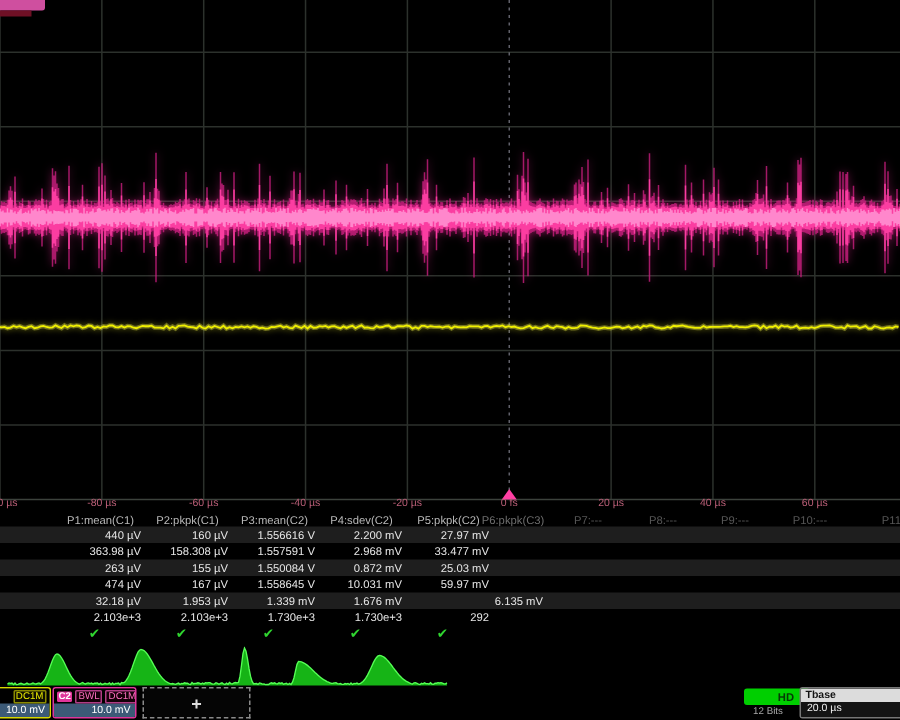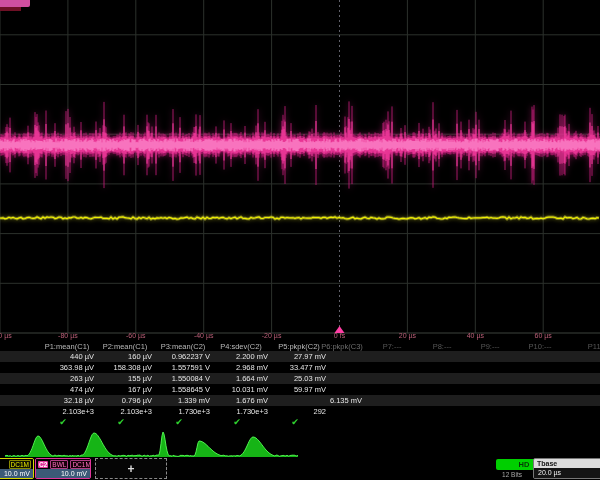--- a/index.html
+++ b/index.html
@@ -94,62 +94,62 @@
       <span class="time-label" style="left: 271.6px;">-20 µs</span>
       <span class="time-label" style="left: 339.5px;">0 fs</span>
       <span class="time-label" style="left: 407.4px;">20 µs</span>
       <span class="time-label" style="left: 475.3px;">40 µs</span>
       <span class="time-label" style="left: 543.2px;">60 µs</span>
     </div>
 
   <div id="measure-table">
       <div class="trow" style="top: 0px; height: 10px;">
         <span class="hcell" style="left: 67px;">P1:mean(C1)</span>
-        <span class="hcell" style="left: 125px;">P2:mean(C1)</span>
+        <span class="hcell" style="left: 125px;">P2:pkpk(C1)</span>
         <span class="hcell" style="left: 183px;">P3:mean(C2)</span>
         <span class="hcell" style="left: 241px;">P4:sdev(C2)</span>
         <span class="hcell" style="left: 299px;">P5:pkpk(C2)</span>
         <span class="hcell dim6" style="left: 342px;">P6:pkpk(C3)</span>
         <span class="hcell dim" style="left: 392px;">P7:---</span>
         <span class="hcell dim" style="left: 442px;">P8:---</span>
         <span class="hcell dim" style="left: 490px;">P9:---</span>
         <span class="hcell dim" style="left: 540px; text-align: center;">P10:---</span>
         <span class="hcell dim" style="left: 599px;">P11:---</span>
       </div>
       <div class="trow stripe" style="top: 10px; height: 11px;">
         <span class="vcell" style="left: 36px; width: 58px;">440 µV</span>
         <span class="vcell" style="left: 94px; width: 58px;">160 µV</span>
-        <span class="vcell" style="left: 152px; width: 58px;">0.962237 V</span>
+        <span class="vcell" style="left: 152px; width: 58px;">1.556616 V</span>
         <span class="vcell" style="left: 210px; width: 58px;">2.200 mV</span>
         <span class="vcell" style="left: 268px; width: 58px;">27.97 mV</span>
       </div>
       <div class="trow" style="top: 21px; height: 11px;">
         <span class="vcell" style="left: 36px; width: 58px;">363.98 µV</span>
         <span class="vcell" style="left: 94px; width: 58px;">158.308 µV</span>
         <span class="vcell" style="left: 152px; width: 58px;">1.557591 V</span>
         <span class="vcell" style="left: 210px; width: 58px;">2.968 mV</span>
         <span class="vcell" style="left: 268px; width: 58px;">33.477 mV</span>
       </div>
       <div class="trow stripe" style="top: 32px; height: 11px;">
         <span class="vcell" style="left: 36px; width: 58px;">263 µV</span>
         <span class="vcell" style="left: 94px; width: 58px;">155 µV</span>
         <span class="vcell" style="left: 152px; width: 58px;">1.550084 V</span>
-        <span class="vcell" style="left: 210px; width: 58px;">1.664 mV</span>
+        <span class="vcell" style="left: 210px; width: 58px;">0.872 mV</span>
         <span class="vcell" style="left: 268px; width: 58px;">25.03 mV</span>
       </div>
       <div class="trow" style="top: 43px; height: 11px;">
         <span class="vcell" style="left: 36px; width: 58px;">474 µV</span>
         <span class="vcell" style="left: 94px; width: 58px;">167 µV</span>
         <span class="vcell" style="left: 152px; width: 58px;">1.558645 V</span>
         <span class="vcell" style="left: 210px; width: 58px;">10.031 mV</span>
         <span class="vcell" style="left: 268px; width: 58px;">59.97 mV</span>
       </div>
       <div class="trow stripe" style="top: 54px; height: 11px;">
         <span class="vcell" style="left: 36px; width: 58px;">32.18 µV</span>
-        <span class="vcell" style="left: 94px; width: 58px;">0.796 µV</span>
+        <span class="vcell" style="left: 94px; width: 58px;">1.953 µV</span>
         <span class="vcell" style="left: 152px; width: 58px;">1.339 mV</span>
         <span class="vcell" style="left: 210px; width: 58px;">1.676 mV</span>
         <span class="vcell" style="left: 268px; width: 58px; padding-left: 36px;">6.135 mV</span>
       </div>
       <div class="trow" style="top: 65px; height: 11px;">
         <span class="vcell" style="left: 36px; width: 58px;">2.103e+3</span>
         <span class="vcell" style="left: 94px; width: 58px;">2.103e+3</span>
         <span class="vcell" style="left: 152px; width: 58px;">1.730e+3</span>
         <span class="vcell" style="left: 210px; width: 58px;">1.730e+3</span>
         <span class="vcell" style="left: 268px; width: 58px;">292</span>

